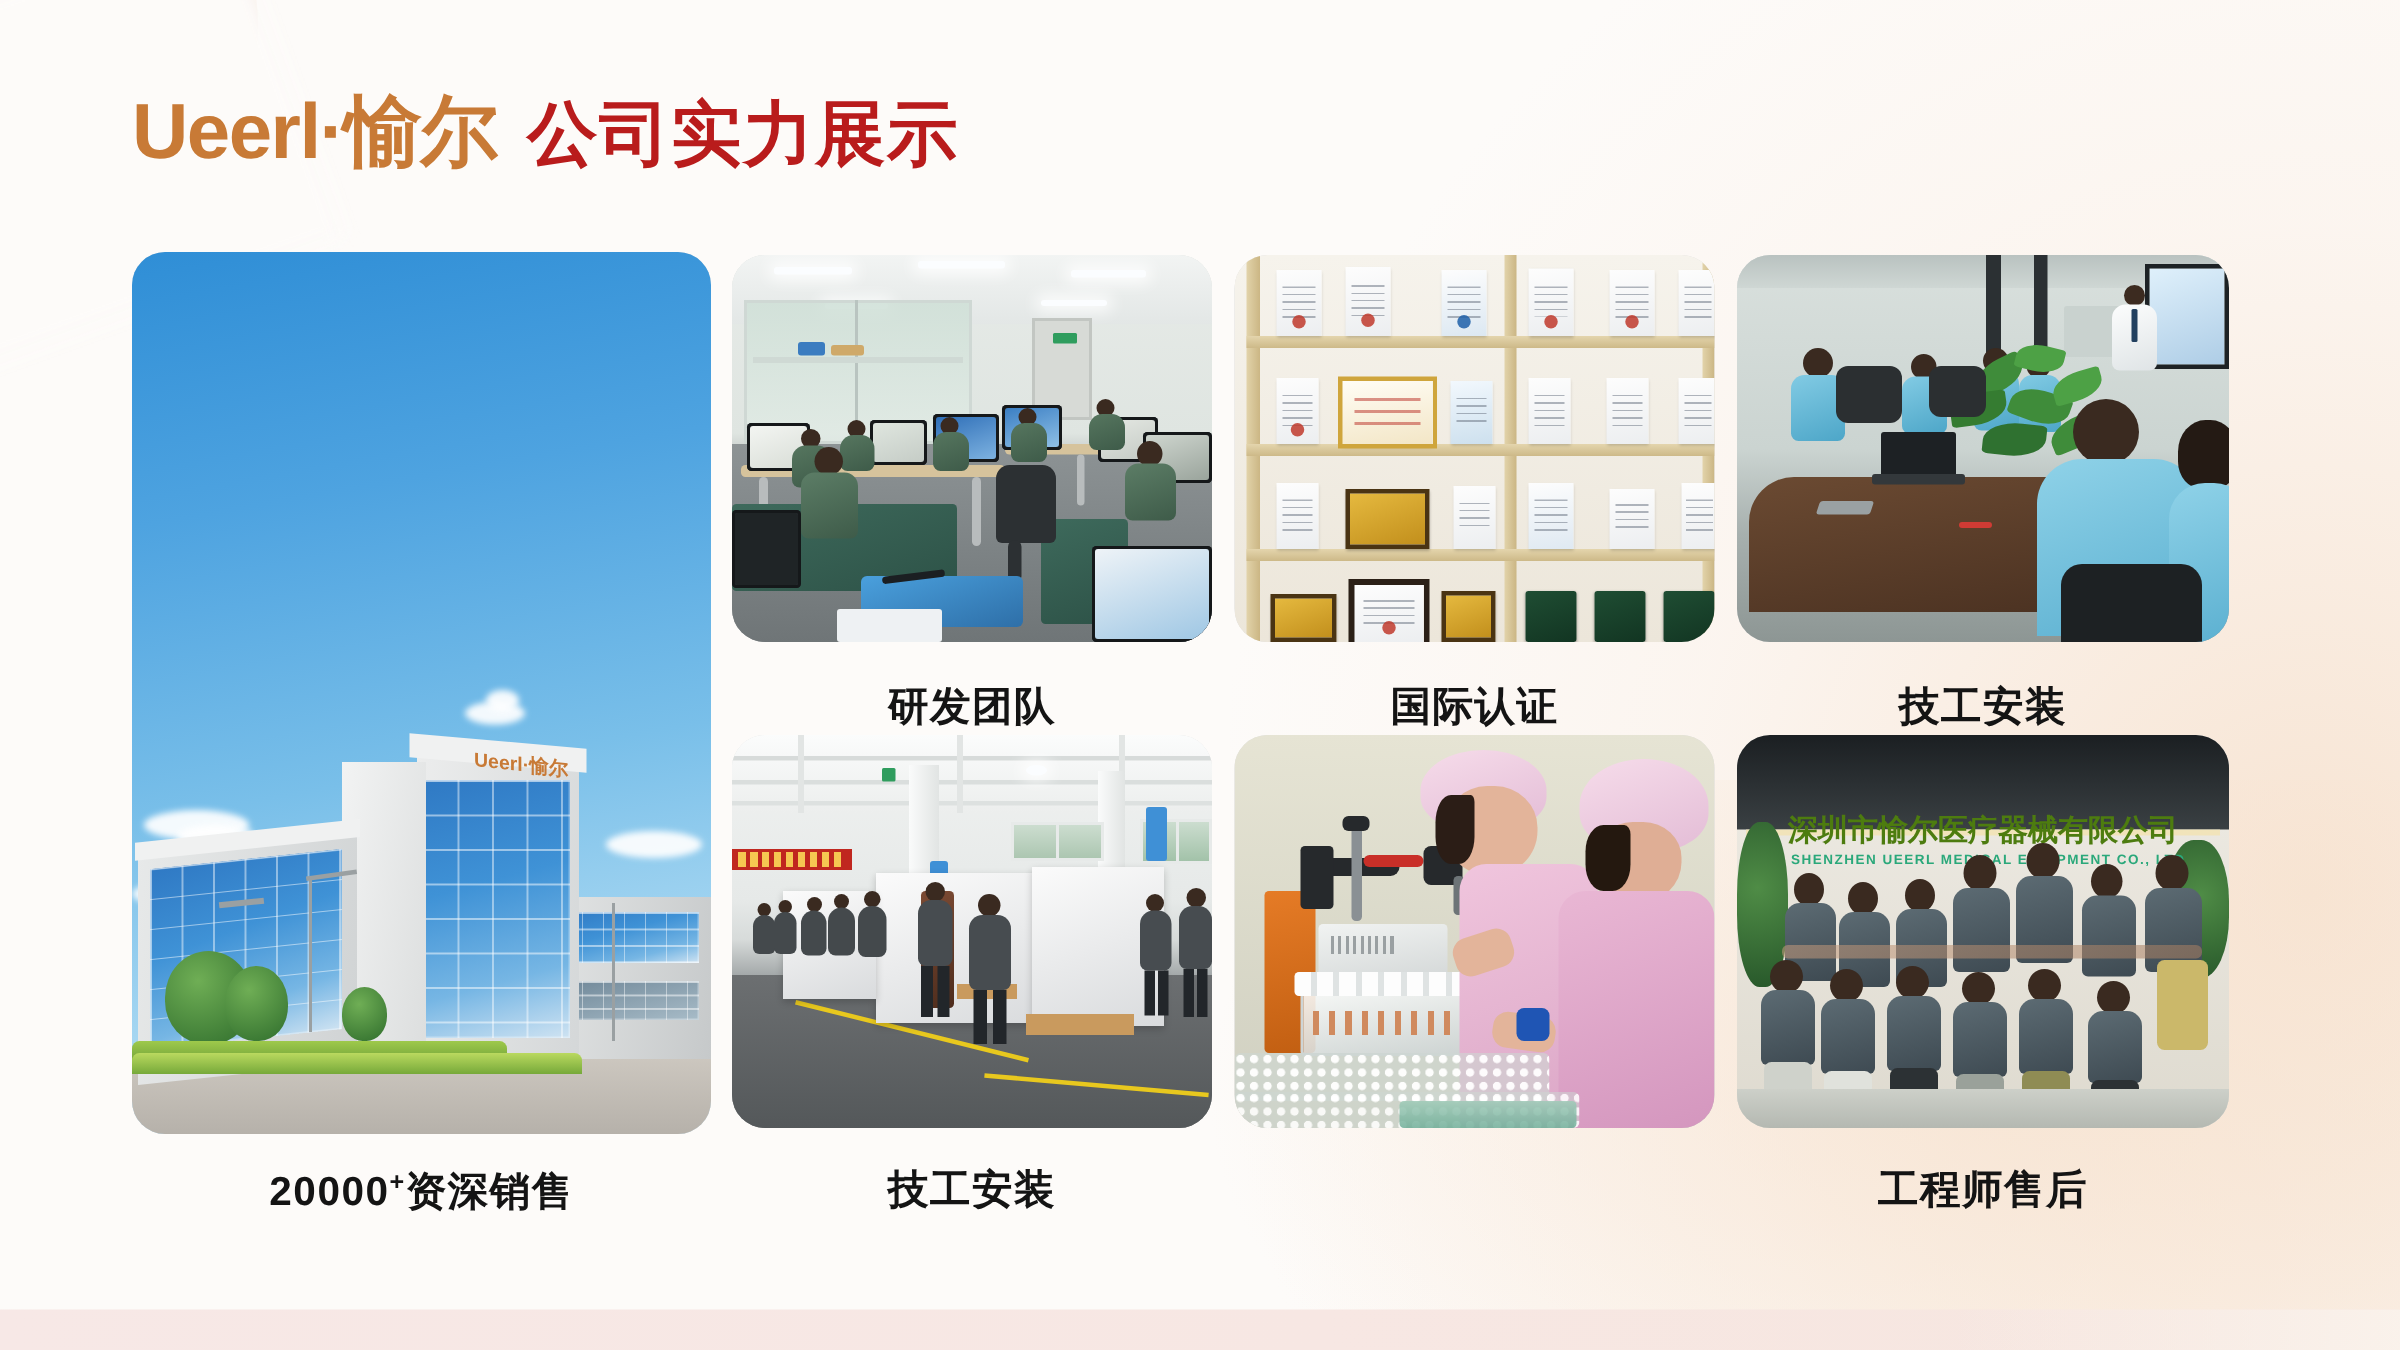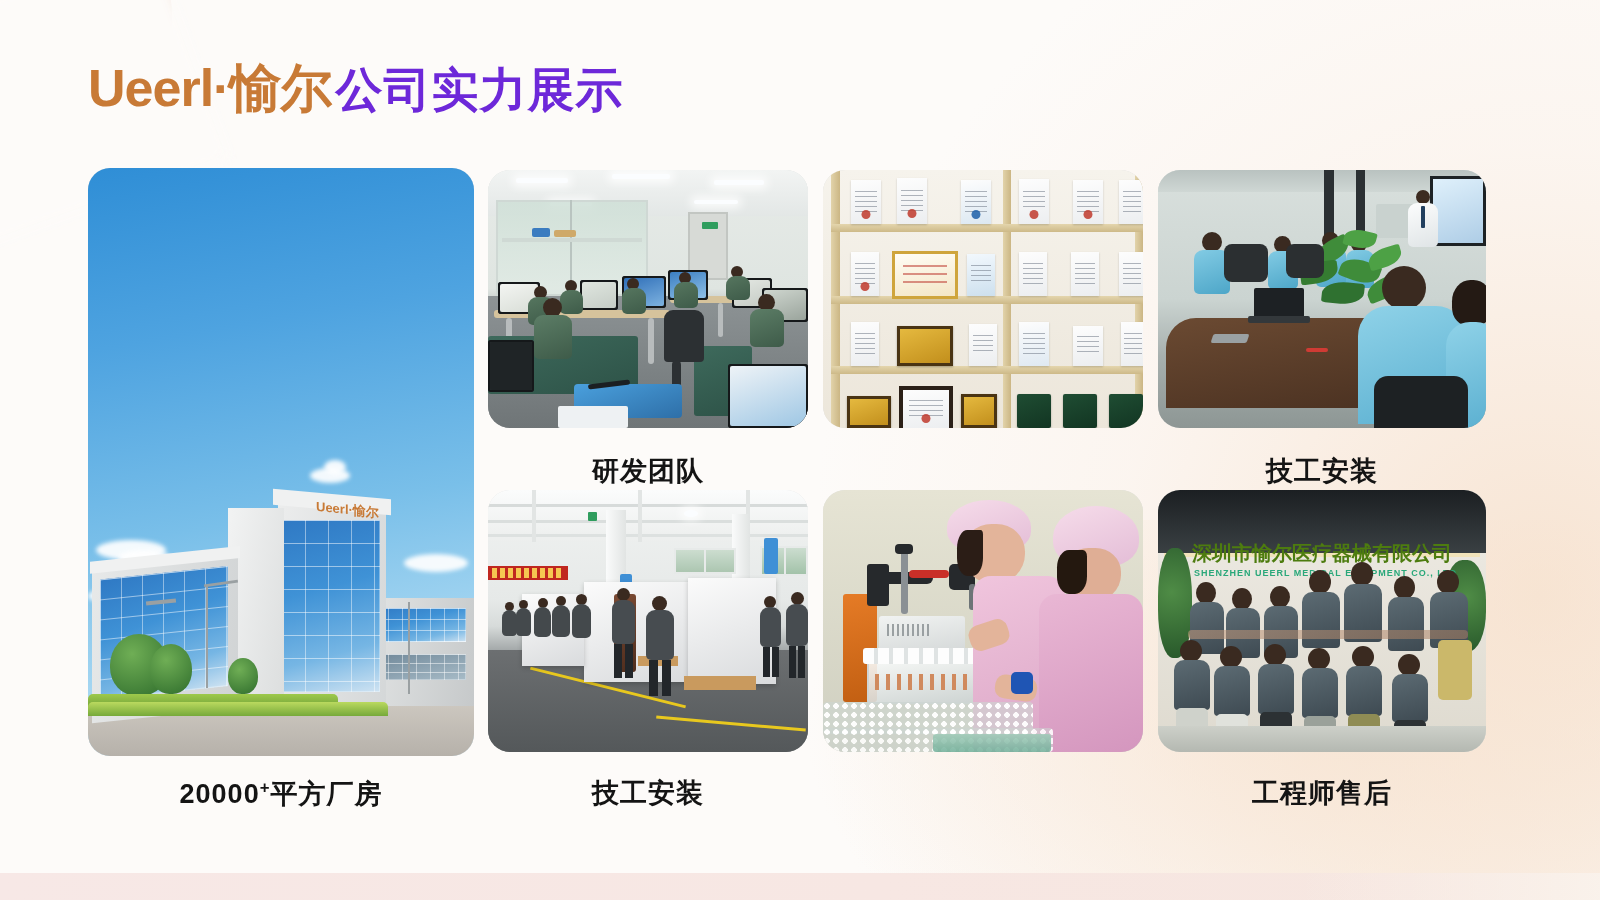--- a/index.html
+++ b/index.html
@@ -51,22 +51,22 @@
   #page { position:relative; z-index:2; width:1600px; height:900px; }
 
   
   #header { position:absolute; left:88px; top:62px; display:flex; align-items:baseline; }
   #brand-logo {
     font-size:52px; font-weight:700; letter-spacing:-1px;
     color:#c87a36; line-height:1; white-space:nowrap;
     font-family:"Liberation Sans","DejaVu Sans",sans-serif;
   }
   #title-text {
-    font-size:47px; font-weight:700; color:#6d28d9;
-    line-height:1; margin-left:4px; letter-spacing:1px; white-space:nowrap;
+    font-size:47px; font-weight:700; color:#b91c1c;
+    line-height:1; margin-left:20px; letter-spacing:1px; white-space:nowrap;
     font-family:"Liberation Sans","DejaVu Sans",sans-serif;
   }
 
   
   #gallery { position:absolute; left:88px; top:168px; width:1398px; height:650px; }
 
   .tile {
     position:absolute; border-radius:22px; overflow:hidden;
     background:#dcdcdc;
   }
@@ -236,21 +236,21 @@
         <div class="pole" style="left:116px;top:414px;width:34px;height:3px;transform:rotate(-8deg);"></div>
         <div class="pole" style="left:320px;top:434px;width:2px;height:92px;"></div>
 
         <div class="tree" style="left:22px;top:466px;width:58px;height:62px;"></div>
         <div class="tree" style="left:62px;top:476px;width:42px;height:50px;"></div>
         <div class="tree" style="left:140px;top:490px;width:30px;height:36px;"></div>
         <div class="hedge" style="left:0;top:526px;width:250px;height:20px;"></div>
         <div class="hedge" style="left:0;top:534px;width:300px;height:14px;background:linear-gradient(180deg,#bad95f,#76a93a);"></div>
       </div>
     </div>
-    <div class="caption" id="cap-factory"><span>20000</span><sup>+</sup><span>平方厂房</span></div>
+    <div class="caption" id="cap-factory"><span>20000</span><sup>+</sup><span>资深销售</span></div>
 
     <div class="tile" id="tile-rd">
       <div class="scene">
         <div class="wall" style="inset:0;background:linear-gradient(180deg,#e7ebe8 0%,#dfe5e1 46%,#a9aeae 58%,#8d9294 100%);"></div>
 
         <div class="wall" style="left:0;top:0;width:320px;height:46px;background:linear-gradient(180deg,#f2f4f3,#e3e7e6);"></div>
         <div class="ceiling-light" style="left:28px;top:8px;width:52px;height:5px;"></div>
         <div class="ceiling-light" style="left:124px;top:4px;width:58px;height:5px;"></div>
         <div class="ceiling-light" style="left:226px;top:10px;width:50px;height:5px;"></div>
         <div class="ceiling-light" style="left:62px;top:32px;width:42px;height:4px;"></div>
@@ -417,20 +417,21 @@
         <div class="cert" style="left:80px;top:220px;width:46px;height:38px;box-shadow:0 0 0 4px #2b2017;">
             <div class="cert-lines"></div>
             <div class="cert-seal"></div>
           </div>
         <div class="plaque-gold" style="left:138px;top:224px;width:36px;height:34px;"></div>
         <div class="plaque-dark" style="left:194px;top:224px;width:34px;height:34px;"></div>
         <div class="plaque-dark" style="left:240px;top:224px;width:34px;height:34px;"></div>
         <div class="plaque-dark" style="left:286px;top:224px;width:34px;height:34px;"></div>
       </div>
     </div>
+    <div class="caption" id="cap-cert">国际认证</div>
 
     <div class="tile" id="tile-sales">
       <div class="scene">
         <div class="wall" style="inset:0;background:linear-gradient(180deg,#d9e0dd 0%,#cbd4d1 50%,#a7b0ae 72%,#8d9694 100%);"></div>
         <div class="wall" style="left:0;top:0;width:328px;height:22px;background:linear-gradient(180deg,#b9c2c0,#cfd7d4);"></div>
         <div class="wall" style="left:166px;top:0;width:10px;height:86px;background:#2b3033;"></div>
         <div class="wall" style="left:198px;top:0;width:9px;height:70px;background:#2b3033;"></div>
 
         <div class="tvboard" style="left:272px;top:6px;width:56px;height:70px;"></div>
         <div class="wall" style="left:218px;top:34px;width:48px;height:34px;background:#c9d2cf;border-radius:2px;"></div>

